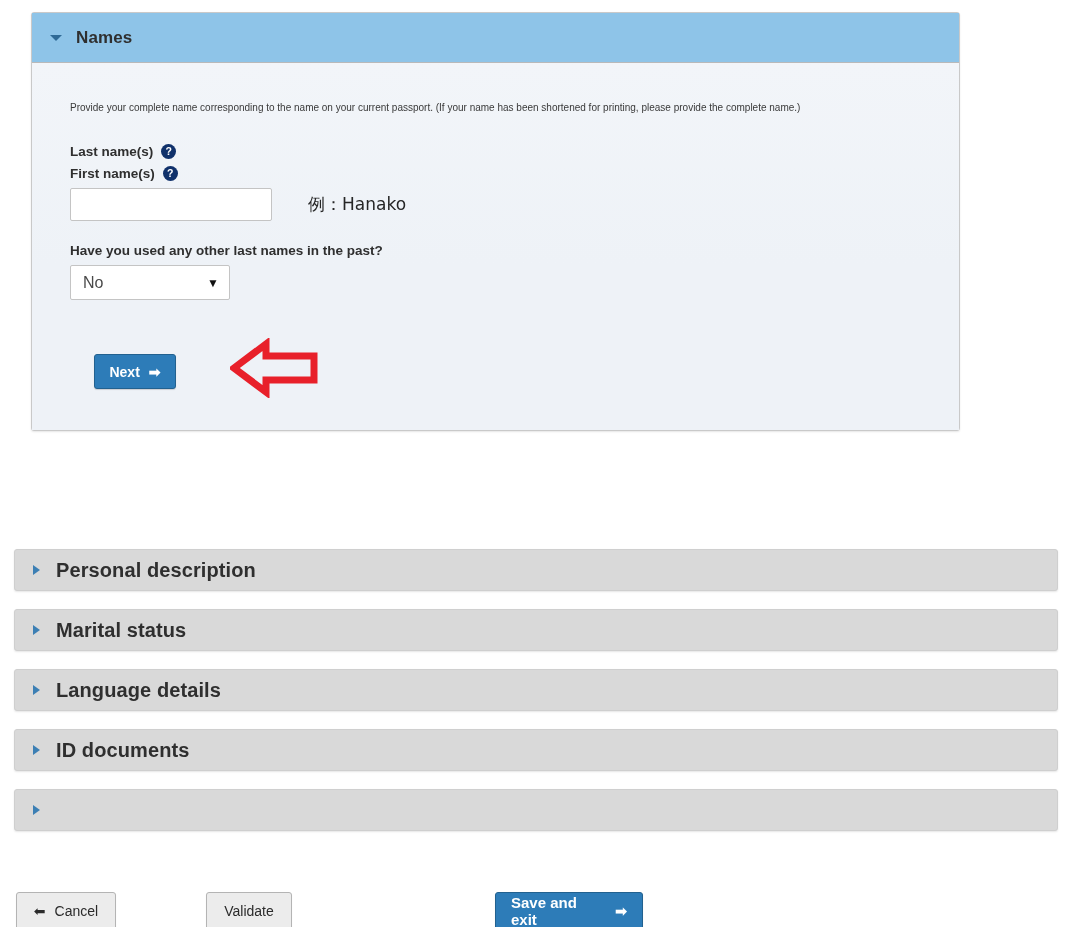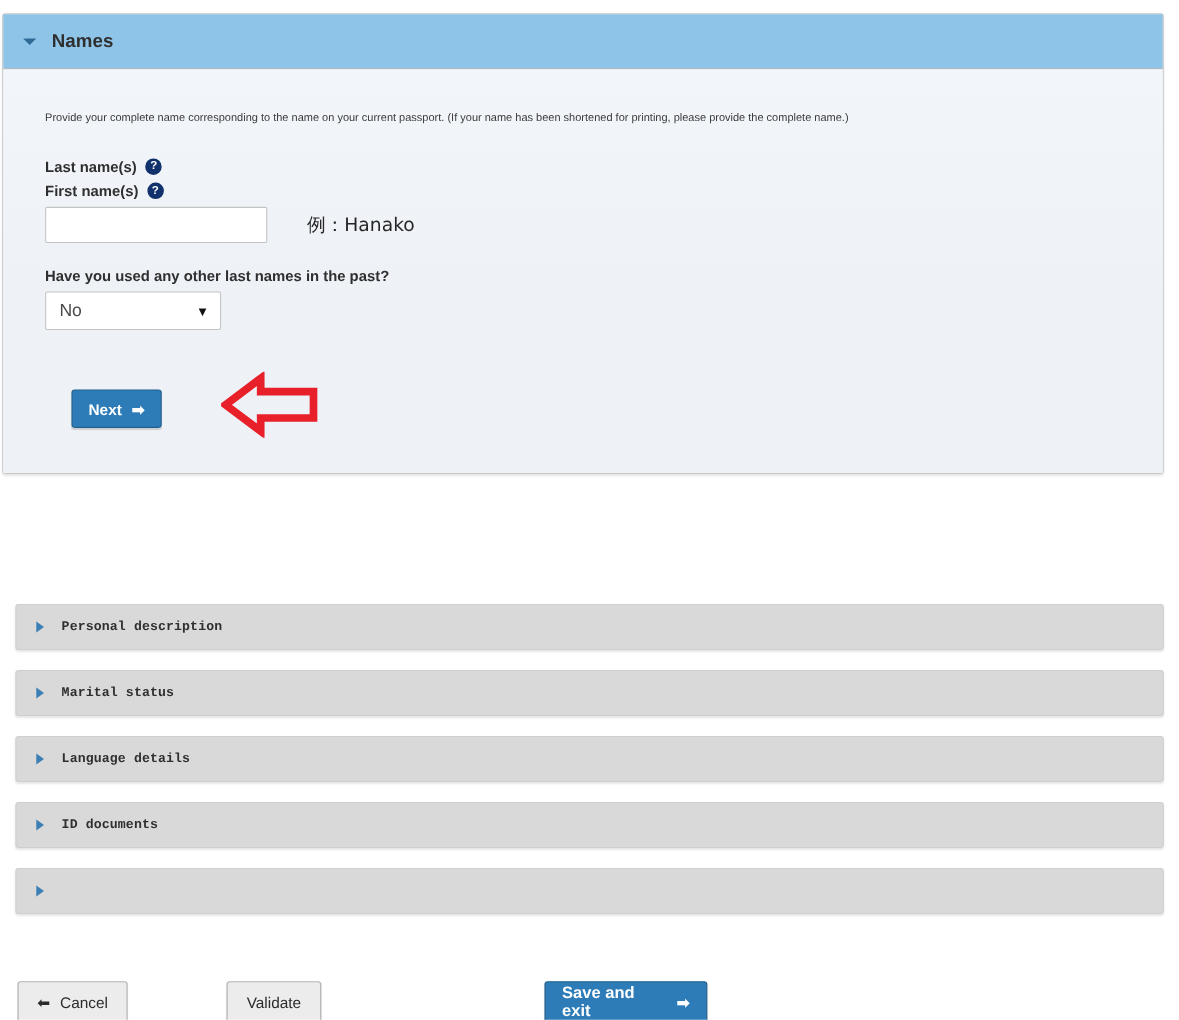--- a/index.html
+++ b/index.html
@@ -14,23 +14,23 @@
     font-family: "Liberation Sans", sans-serif;
     font-size: 13px;
     color: #333333;
     overflow: hidden;
     position: relative;
   }
 
   
   .panel-open {
     position: absolute;
-    left: 2px;
+    left: 31px;
     top: 12px;
-    width: 1056px;
+    width: 929px;
     box-sizing: border-box;
     border: 1px solid #c9c9c9;
     border-radius: 3px;
     background: #eef2f7;
     box-shadow: 0 1px 2px rgba(0,0,0,0.10);
   }
   .panel-open-header {
     height: 50px;
     background: #8ec4e8;
     border-bottom: 1px solid #b9b9b9;
@@ -219,21 +219,21 @@
     background: #d9d9d9;
     border: 1px solid #cfcfcf;
     border-radius: 3px;
     display: flex;
     align-items: center;
     padding-left: 18px;
     cursor: pointer;
     user-select: none;
     box-shadow: 0 1px 2px rgba(0,0,0,0.10);
   }
-  .panel-closed .panel-title { font-size: 12px; font-family: Liberation Mono, monospace; }
+  .panel-closed .panel-title { font-size: 20px; }
 
   
   .footer {
     position: absolute;
     left: 0;
     top: 872px;
     width: 1072px;
     height: 55px;
   }
   .btn-grey {

